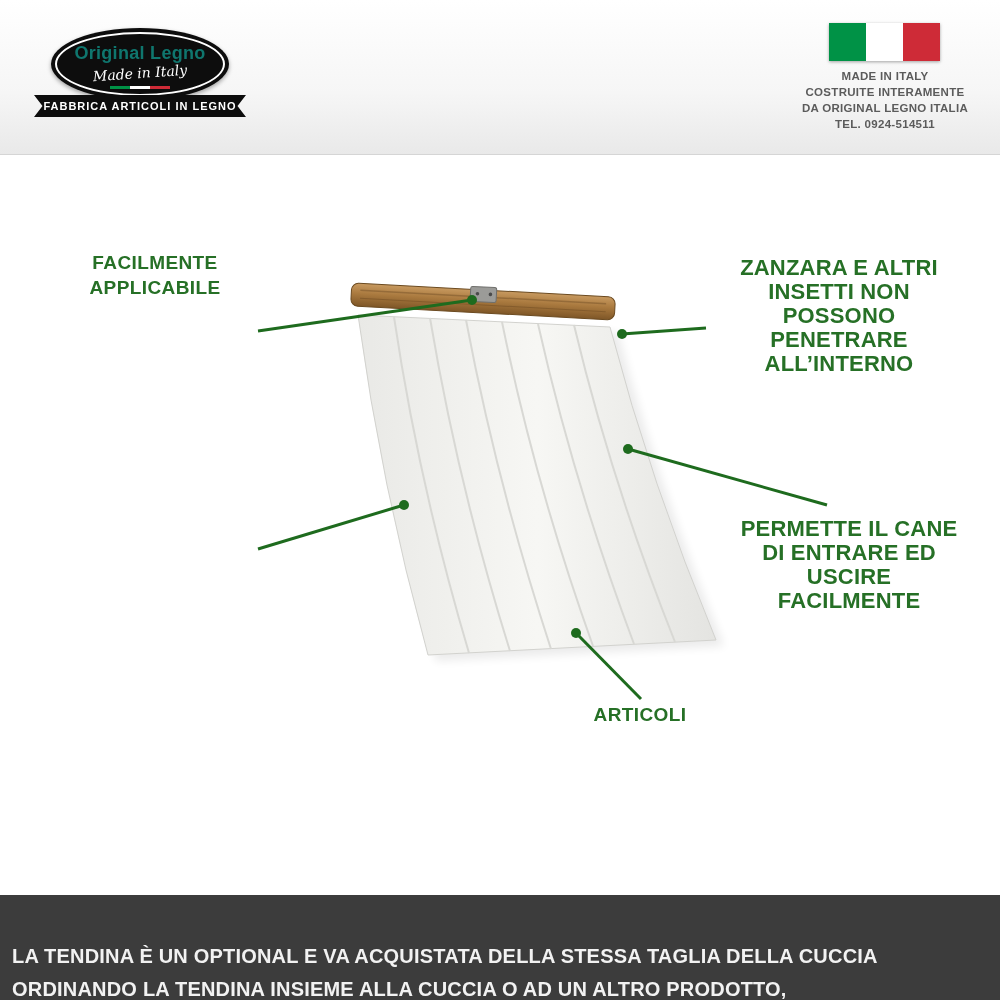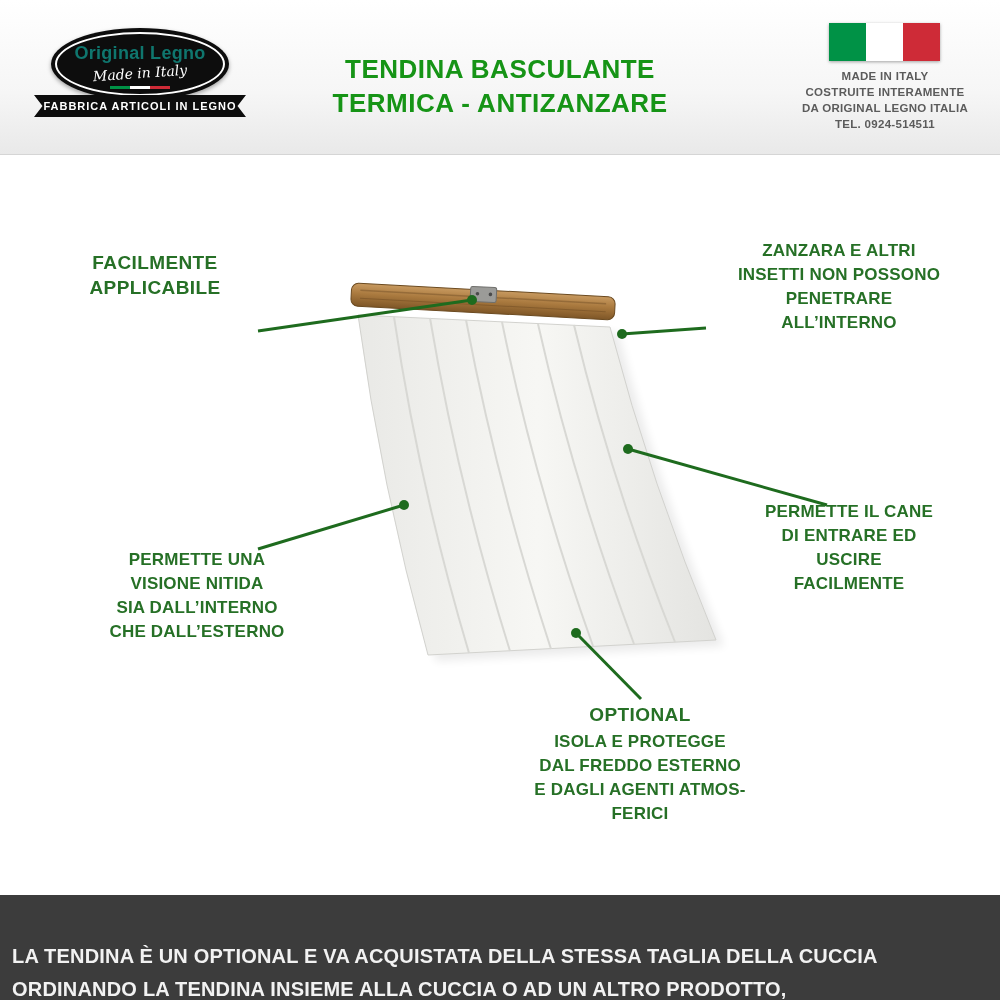--- a/index.html
+++ b/index.html
@@ -72,21 +72,21 @@
   .screw{fill:#4a4a4a;}
   .callout-line{stroke:var(--line-green);stroke-width:3;}
   .callout-dot{fill:var(--line-green);}
   
   .callout{position:absolute;text-align:center;color:var(--green);z-index:2;}
   .callout h3{
     margin:0;font-size:19px;font-weight:800;line-height:25px;
     white-space:pre-line;letter-spacing:.4px;
   }
   .callout p{
-    margin:3px 0 0;font-size:17px;font-weight:bold;line-height:24px;
+    margin:20px 0 0;font-size:22px;font-weight:bold;line-height:24px;
     white-space:pre-line;letter-spacing:.2px;
   }
   .co-applicabile{left:45px;top:250px;width:220px;}
   .co-antizanzara{left:714px;top:236px;width:250px;}
   .co-basculante{left:740px;top:497px;width:218px;}
   .co-trasparente{left:86px;top:545px;width:222px;}
   .co-isolante{left:512px;top:702px;width:256px;}
   
   .footer{
     position:absolute;top:895px;left:0;width:1000px;height:105px;
@@ -102,22 +102,20 @@
 
   <div class="logo-wrap">
     <div class="logo-oval">
       <div class="brand">Original Legno</div>
       <div class="script">Made in Italy</div>
       <div class="tricolor"></div>
     </div>
     <div class="banner">FABBRICA ARTICOLI IN LEGNO</div>
   </div>
 
-  <div class="title">TENDINA BASCULANTE
-TERMICA - ANTIZANZARE</div>
 
   <div class="flag">
     <div class="f-green"></div>
     <div class="f-white"></div>
     <div class="f-red"></div>
   </div>
   <div class="info">MADE IN ITALY
 COSTRUITE INTERAMENTE
 DA ORIGINAL LEGNO ITALIA
 TEL. 0924-514511</div>
@@ -188,31 +186,23 @@
 </div>
 
 <div class="callout co-basculante">
   <p>PERMETTE IL CANE
 DI ENTRARE ED
 USCIRE
 FACILMENTE</p>
 </div>
 
 <div class="callout co-trasparente">
-  <p>PERMETTE UNA
-VISIONE NITIDA
-SIA DALL’INTERNO
-CHE DALL’ESTERNO</p>
 </div>
 
 <div class="callout co-isolante">
-  <h3>OPTIONAL</h3>
-  <p>ISOLA E PROTEGGE
-DAL FREDDO ESTERNO
-E DAGLI AGENTI ATMOS-
-FERICI</p>
+  <h3>ARTICOLI</h3>
 </div>
 
 <div class="footer">
   <div>LA TENDINA È UN OPTIONAL E VA ACQUISTATA DELLA STESSA TAGLIA DELLA CUCCIA
 ORDINANDO LA TENDINA INSIEME ALLA CUCCIA O AD UN ALTRO PRODOTTO,
 NON PAGHI LE € 12,00 DI SPEDIZIONE SULLA TENDINA</div>
 </div>
 
 </body></html>

